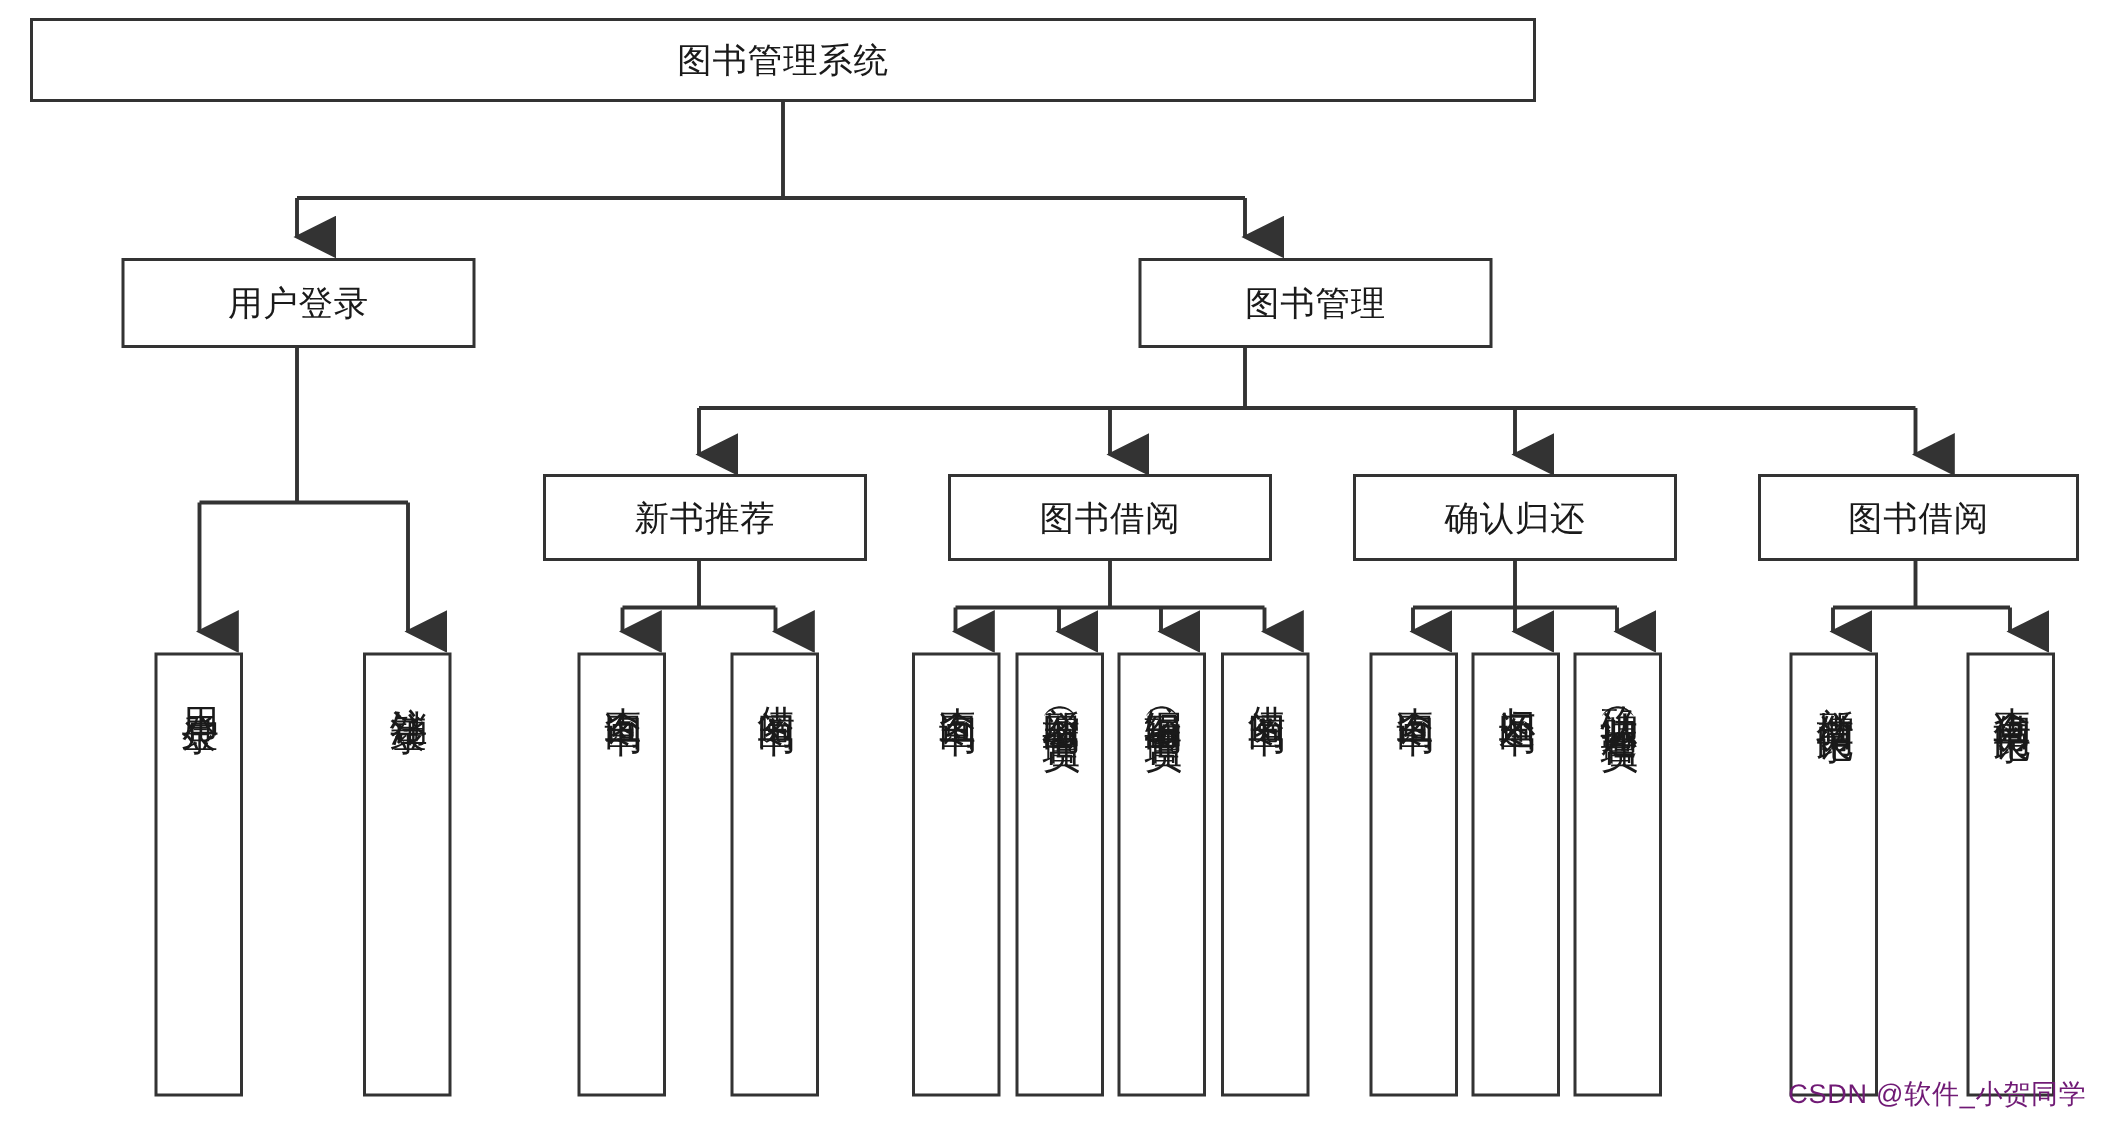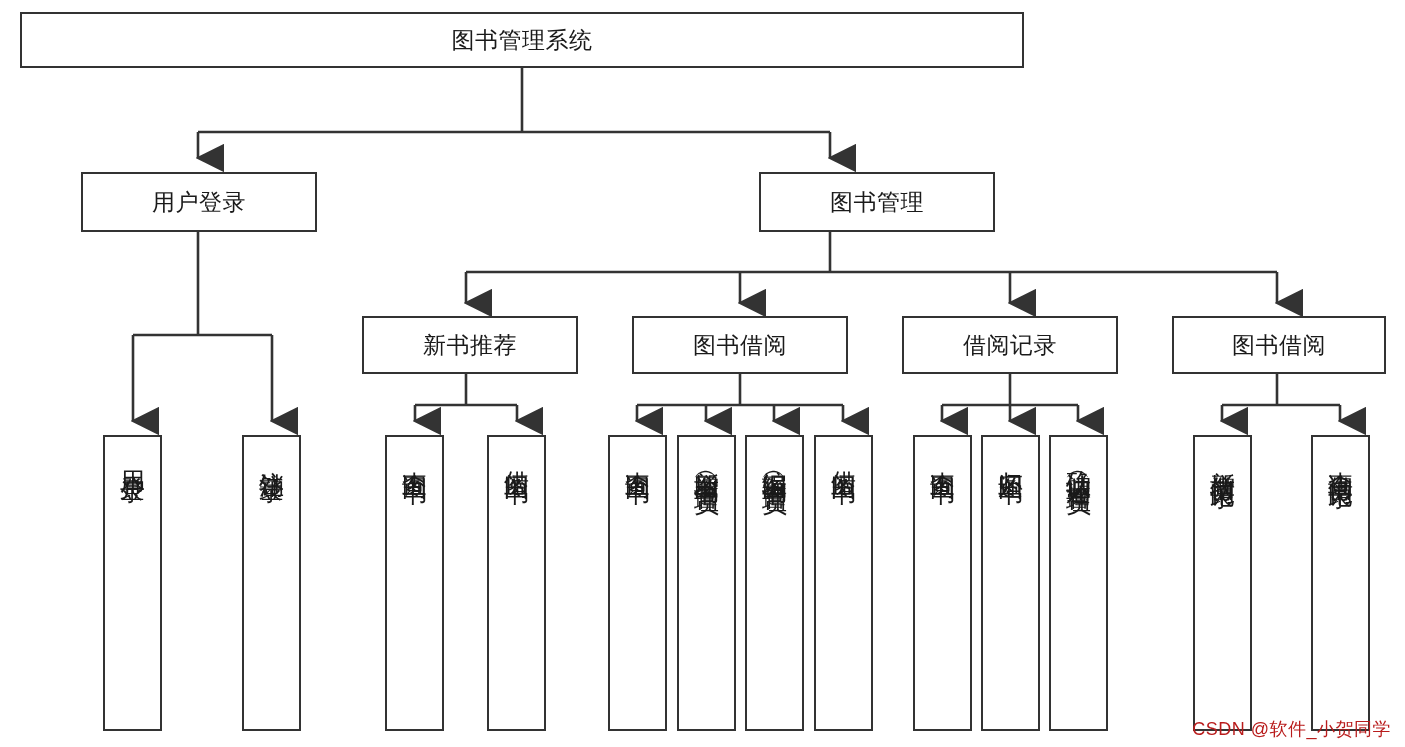--- a/index.html
+++ b/index.html
@@ -60,21 +60,21 @@
     font-size: 25px;
     line-height: 1.0;
     letter-spacing: 3px;
     white-space: nowrap;
   }
   .watermark {
     position: absolute;
     right: 14px;
     bottom: 6px;
     font-size: 18px;
-    color: #b91c1c;
+    color: #701a75;
     letter-spacing: 0.5px;
     white-space: nowrap;
     user-select: none;
     margin-top: 20px;
   }
 </style>
 </head>
 <body>
 
 <div id="canvas">
@@ -141,21 +141,21 @@
     <span class="label">图书管理</span>
   </div>
 
   <div class="node h" style="left:362px; top:316px; width:216px; height:58px;">
     <span class="label">新书推荐</span>
   </div>
   <div class="node h" style="left:632px; top:316px; width:216px; height:58px;justify-content:center;">
     <span class="label">图书借阅</span>
   </div>
   <div class="node h" style="left:902px; top:316px; width:216px; height:58px;">
-    <span class="label">借阅记录</span>
+    <span class="label">确认归还</span>
   </div>
   <div class="node h" style="left:1172px; top:316px; width:214px; height:58px;">
     <span class="label">图书借阅</span>
   </div>
 
   <div class="node v" style="left:103px; top:435px; width:59px; height:296px;">
     <span class="label">用户登录</span>
   </div>
   <div class="node v" style="left:242px; top:435px; width:59px; height:296px;">
     <span class="label">注销登录</span>

